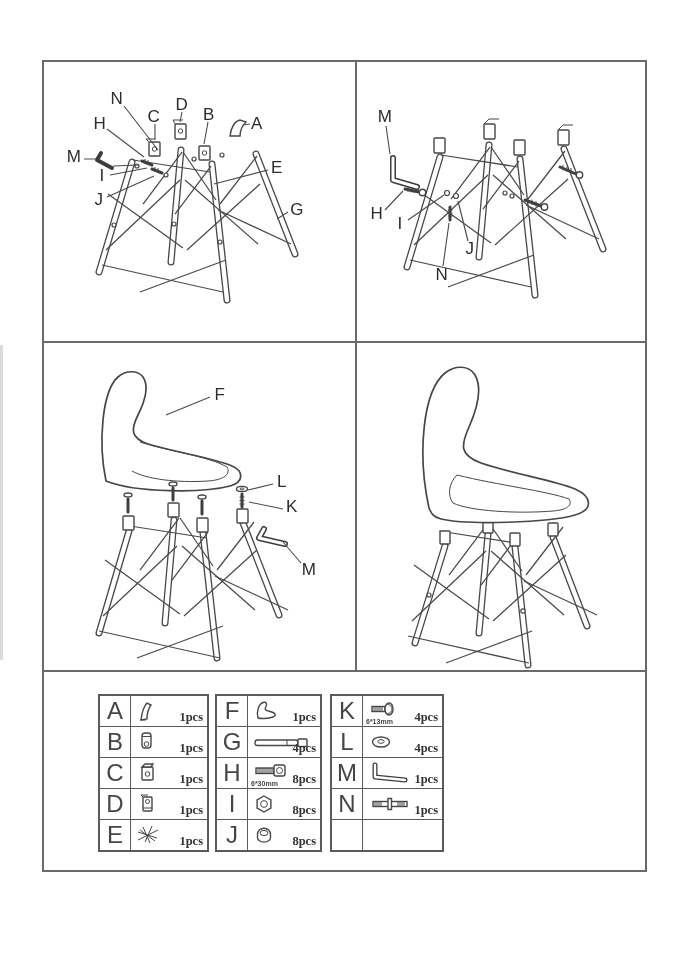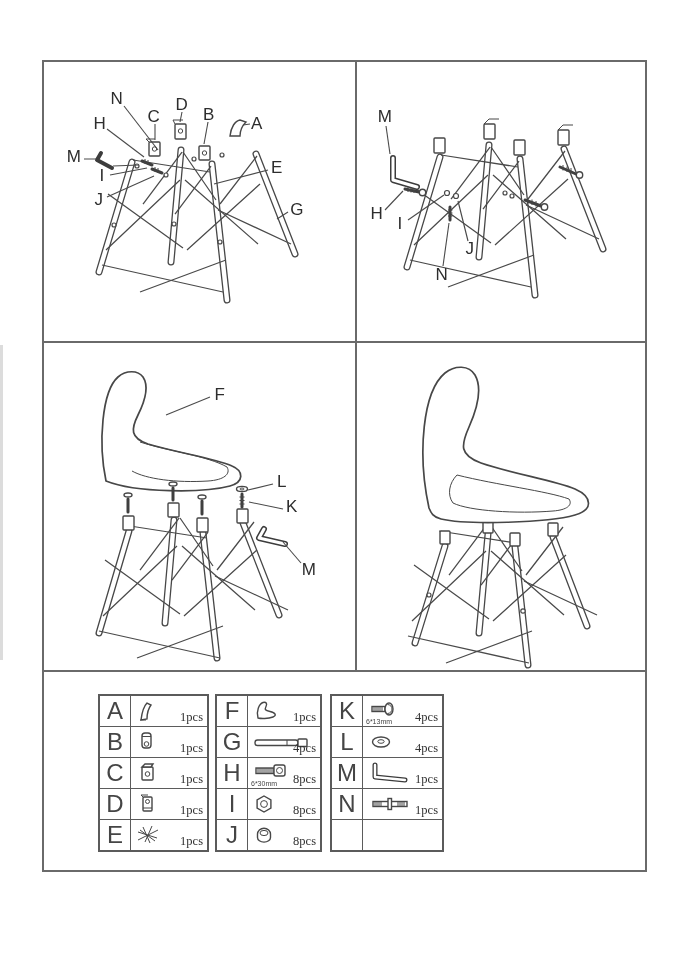--- a/index.html
+++ b/index.html
@@ -30,21 +30,21 @@
   .keyW{stroke:#ffffff;stroke-width:3;fill:none;stroke-linecap:round;stroke-linejoin:round;}
   .keySm{stroke:#3c3c3c;stroke-width:4;fill:none;stroke-linecap:round;stroke-linejoin:round;}
   .boltl{stroke:#3f3f3f;stroke-width:3;stroke-linecap:round;fill:none;}
   .dot{fill:#ffffff;stroke:#474747;stroke-width:1.2;}
   
   .pgroup{position:absolute;border:2px solid #5b5b5b;background:#fff;}
   .prow{display:flex;height:30px;border-bottom:1px solid #5b5b5b;box-sizing:content-box;}
   .prow:last-child{border-bottom:none;}
   .pletter{width:30px;border-right:1px solid #5b5b5b;display:flex;align-items:center;
            justify-content:center;font-size:24px;color:#454545;}
-  .pcell{position:relative;flex:1;}
+  .pcell{position:relative;flex:1;font-weight:bold;}
   .qty{position:absolute;right:4px;bottom:1px;font-family:"Liberation Serif",serif;
        font-size:12.5px;color:#333;}
   .note{position:absolute;left:3px;bottom:1px;font-size:7px;color:#454545;}
   .picon{position:absolute;left:4px;top:50%;transform:translateY(-50%);}
   .picon.up{top:42%;}
   .smear{position:absolute;left:0;top:345px;width:3px;height:315px;background:#bfbfbf;opacity:.55;}
 </style>
 </head>
 <body>
 

